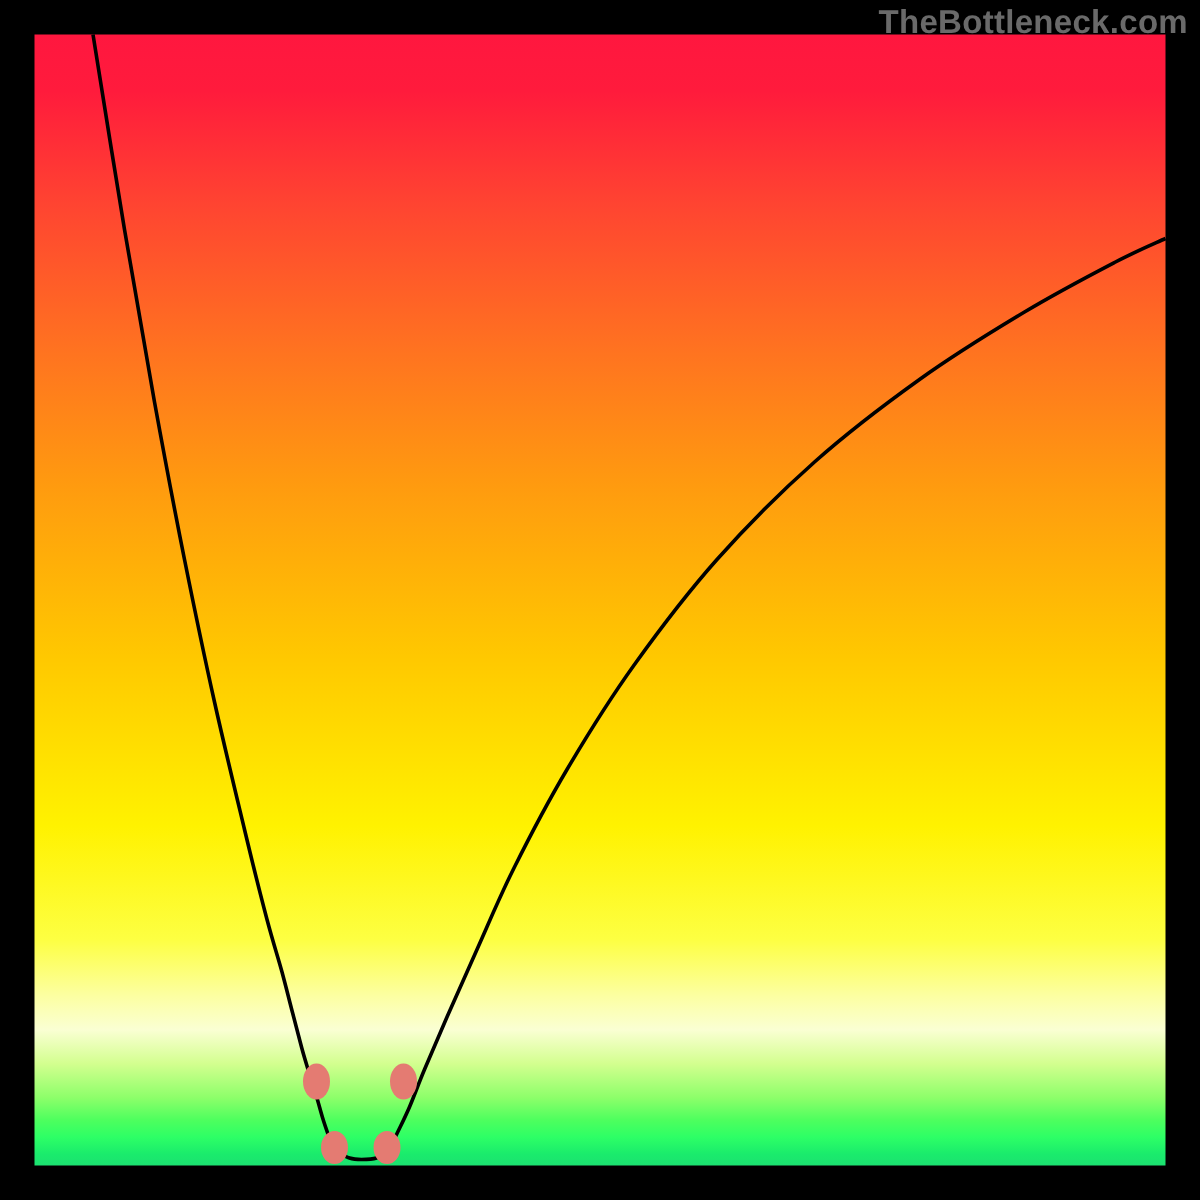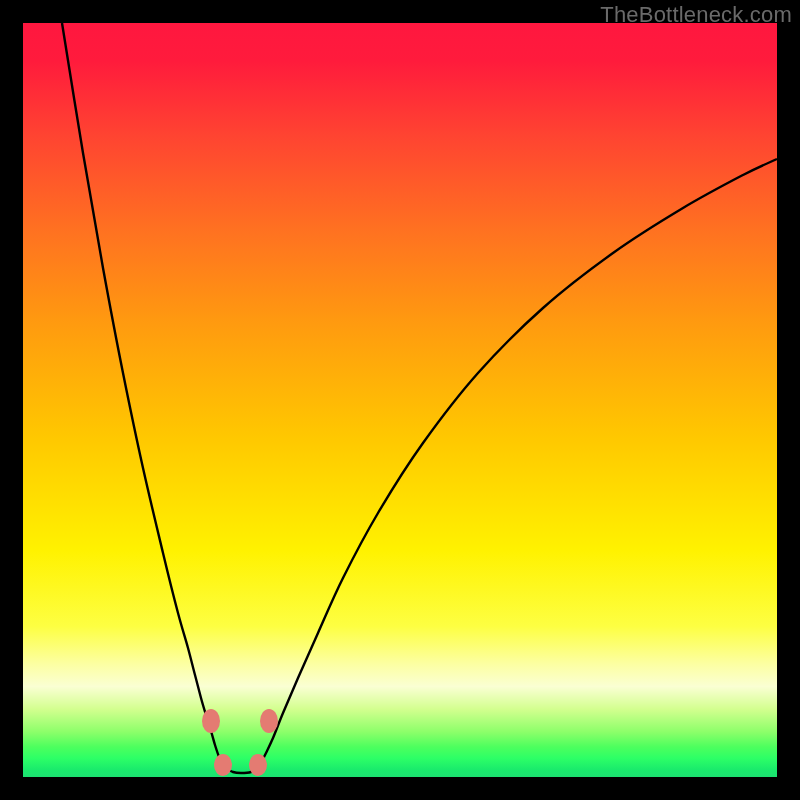--- a/index.html
+++ b/index.html
@@ -35,21 +35,21 @@
       #1aeb6c 99%,
       #1ce171 100%
     );
   }
   .watermark {
     position: absolute;
     top: 2px;
     right: 8px;
     color: #6a6a6a;
     font-size: 22px;
-    font-weight: 400;
+    font-weight: 700;
     letter-spacing: 0.2px;
     user-select: none;
   }
   svg.curve {
     position: absolute;
     left: 0;
     top: 0;
     width: 754px;
     height: 754px;
     overflow: visible;

